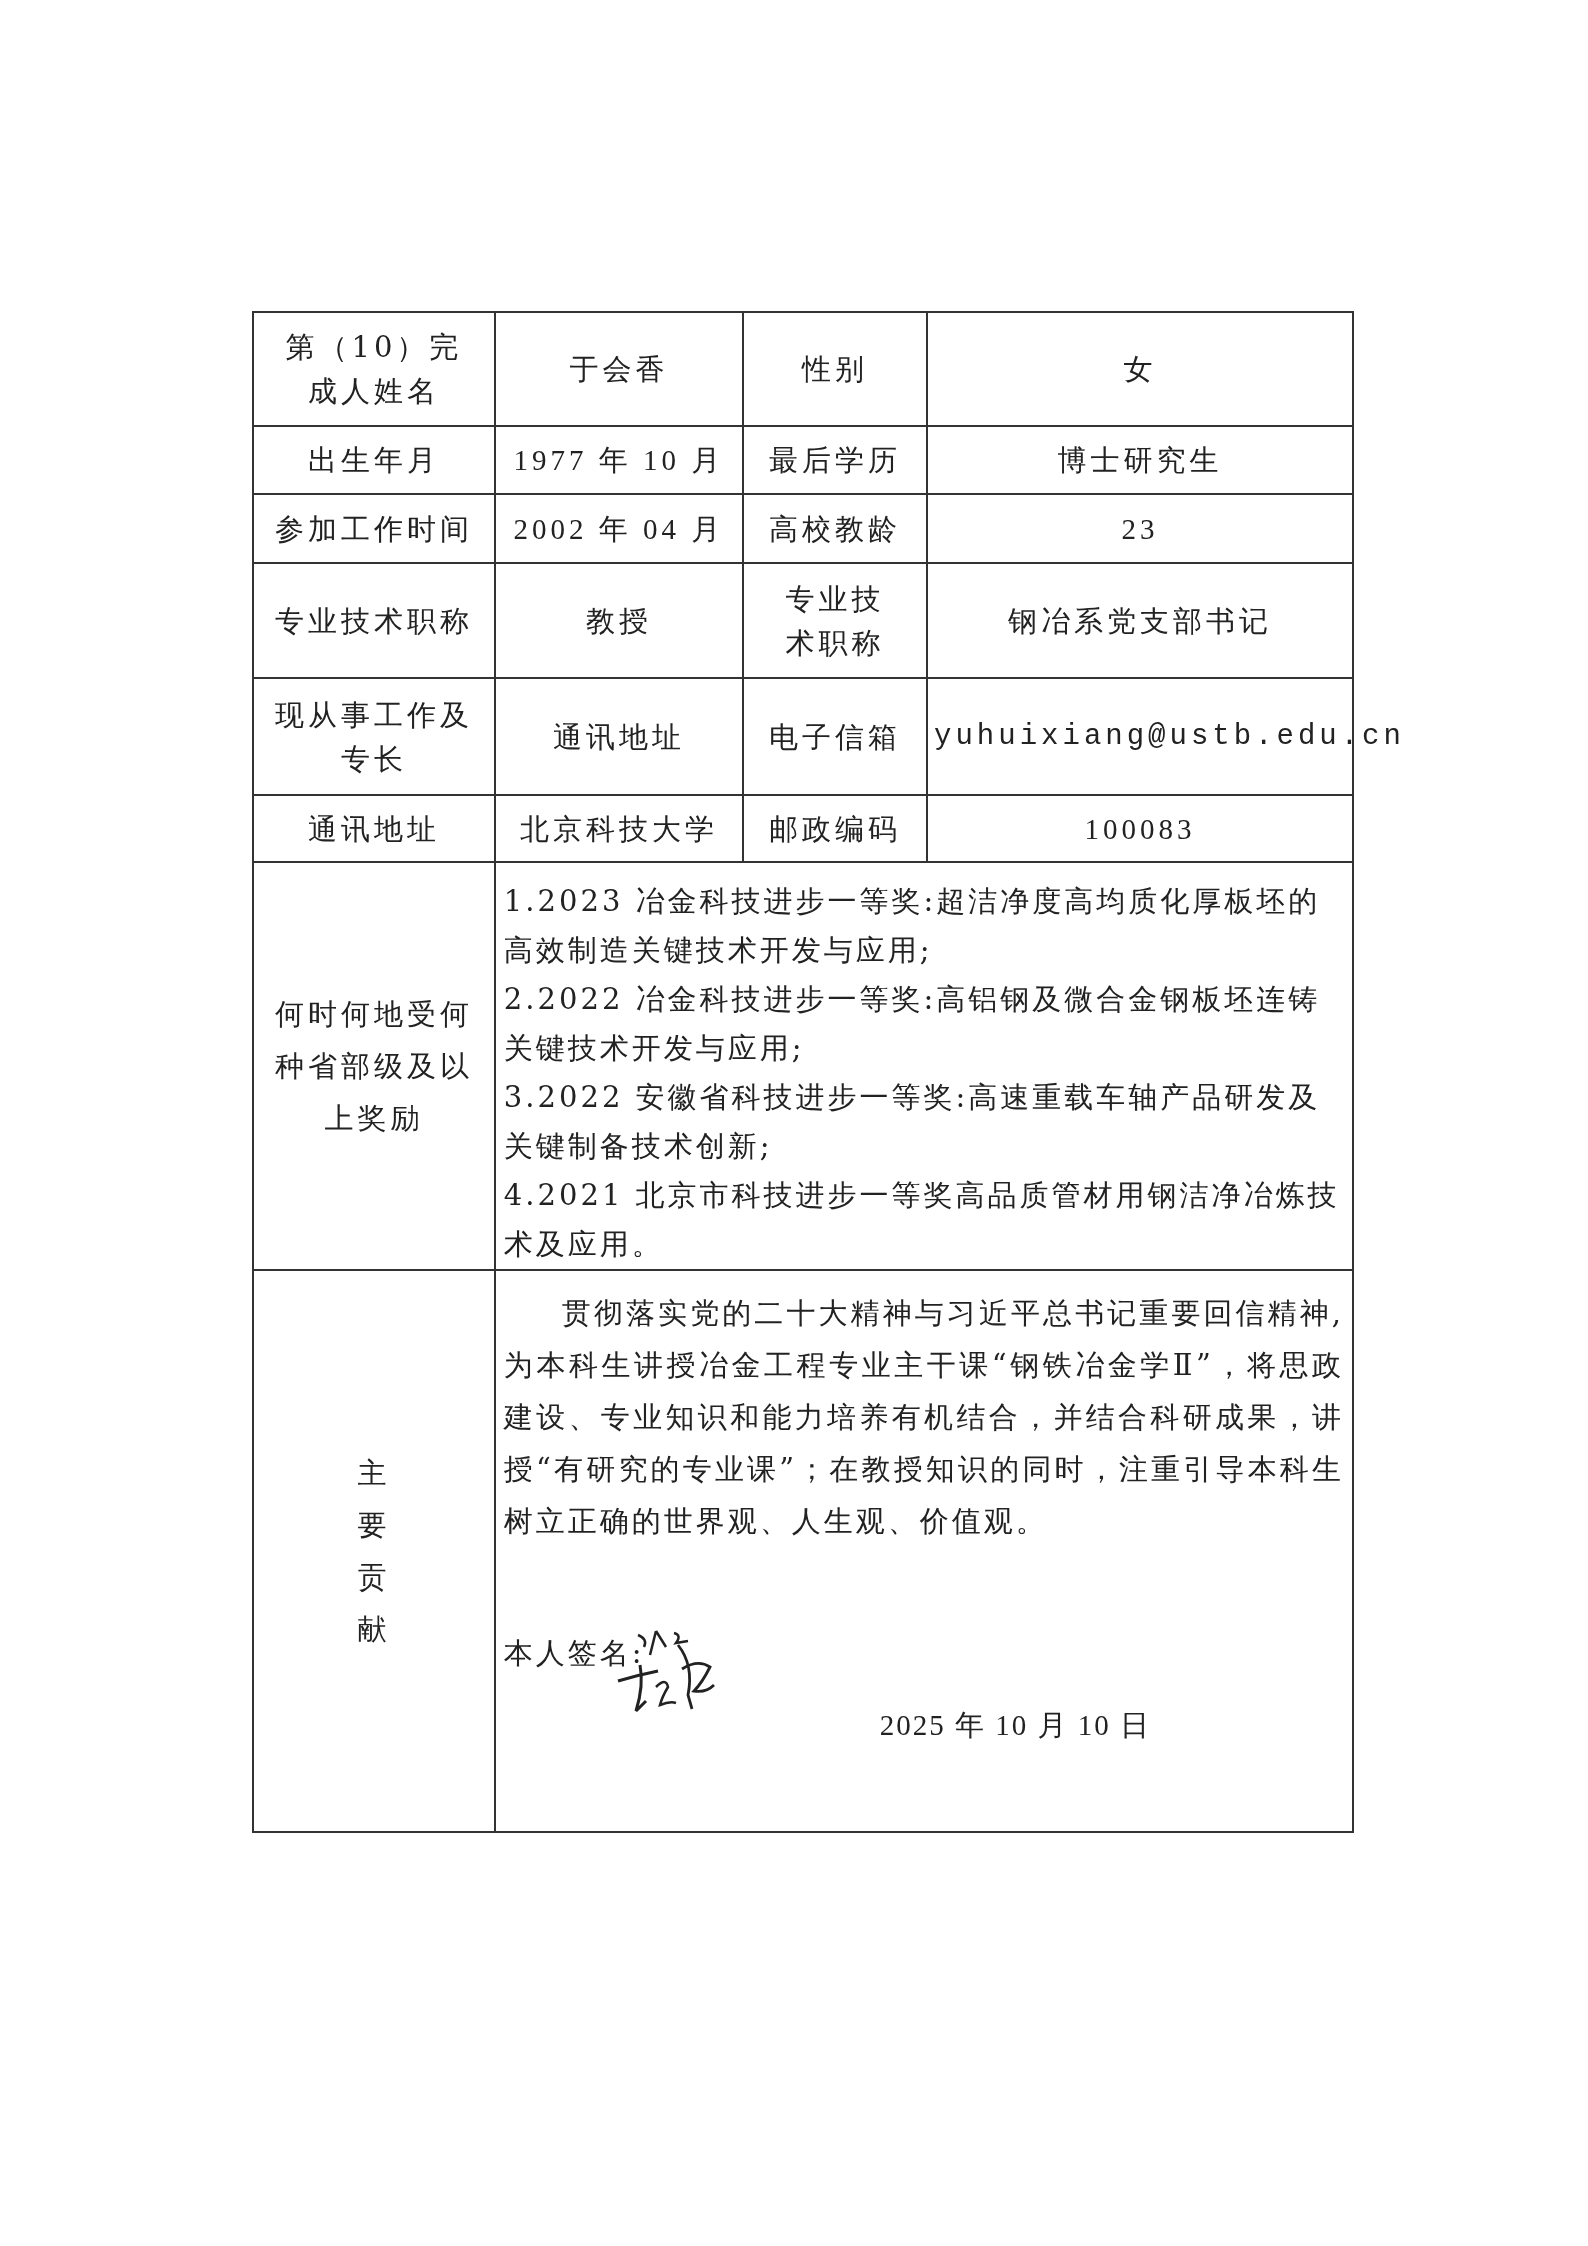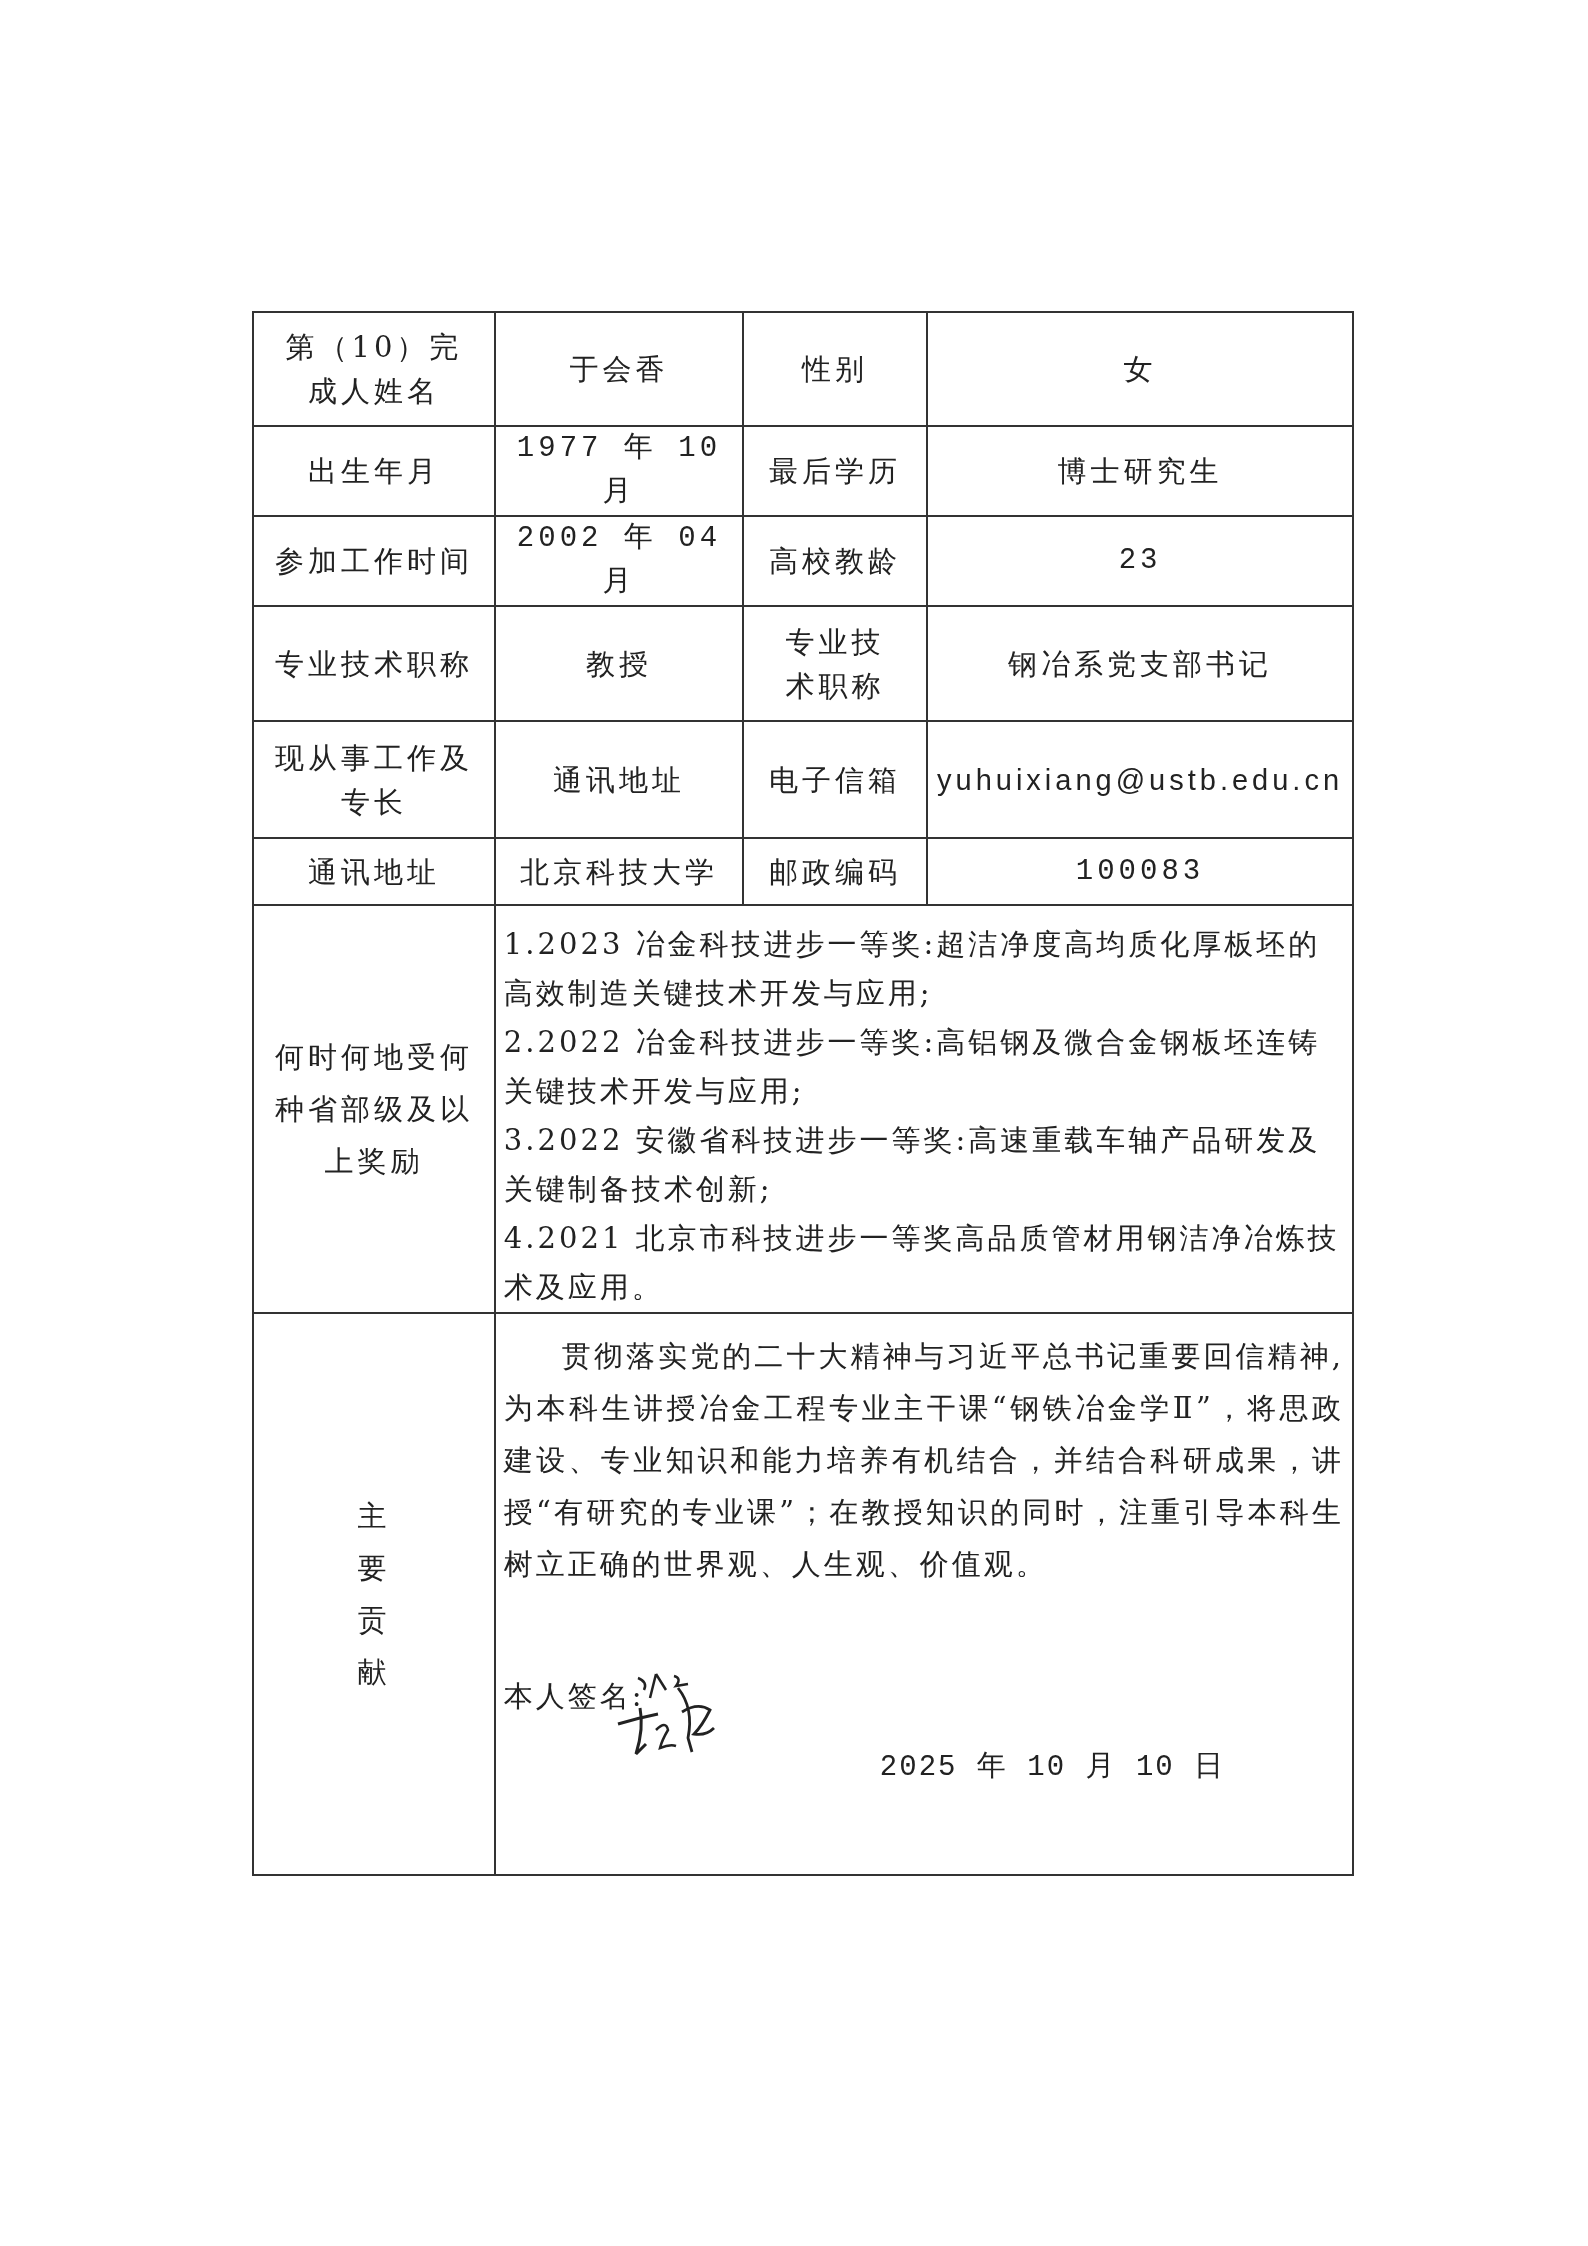--- a/index.html
+++ b/index.html
@@ -13,22 +13,22 @@
     border-collapse: collapse; table-layout: fixed;
   }
   table.form td {
     border: 2px solid #333; text-align: center; vertical-align: middle;
     font-size: 29px; line-height: 44px; letter-spacing: 4px; padding: 0 6px;
   }
   .c-label { width: 230px; }
   .c-val1 { width: 236px; }
   .c-label2 { width: 175px; }
   .c-val2 { width: 405px; }
-  .num { font-family: Liberation Mono, monospace; letter-spacing: 0; }
-  .email { font-family: Liberation Sans, sans-serif; font-size: 27px; letter-spacing: 0; }
+  .num { font-family: Liberation Serif, serif; letter-spacing: 0; }
+  .email { font-family: Liberation Mono, monospace; font-size: 27px; letter-spacing: 0; }
   .text-block { text-align: left !important; vertical-align: top !important; padding: 14px 8px 0 8px !important; letter-spacing: 3px !important; }
   .award-line { display: block; font-size: 29px; line-height: 49px; }
   .contrib-p { font-size: 29px; line-height: 52px; text-indent: 2em; margin: 0; text-align: justify; }
   .sig-row { position: relative; height: 200px; margin-top: 84px; }
   .sig-label { position: absolute; left: 0; top: 0; font-size: 29px; }
   .signature { position: absolute; left: 112px; top: -6px; width: 110px; height: 100px; }
   .sig-date { position: absolute; left: 376px; top: 72px; font-size: 29px; letter-spacing: 2px; }
   .vert-label span { display: block; line-height: 52px; }
 </style>
 </head>

